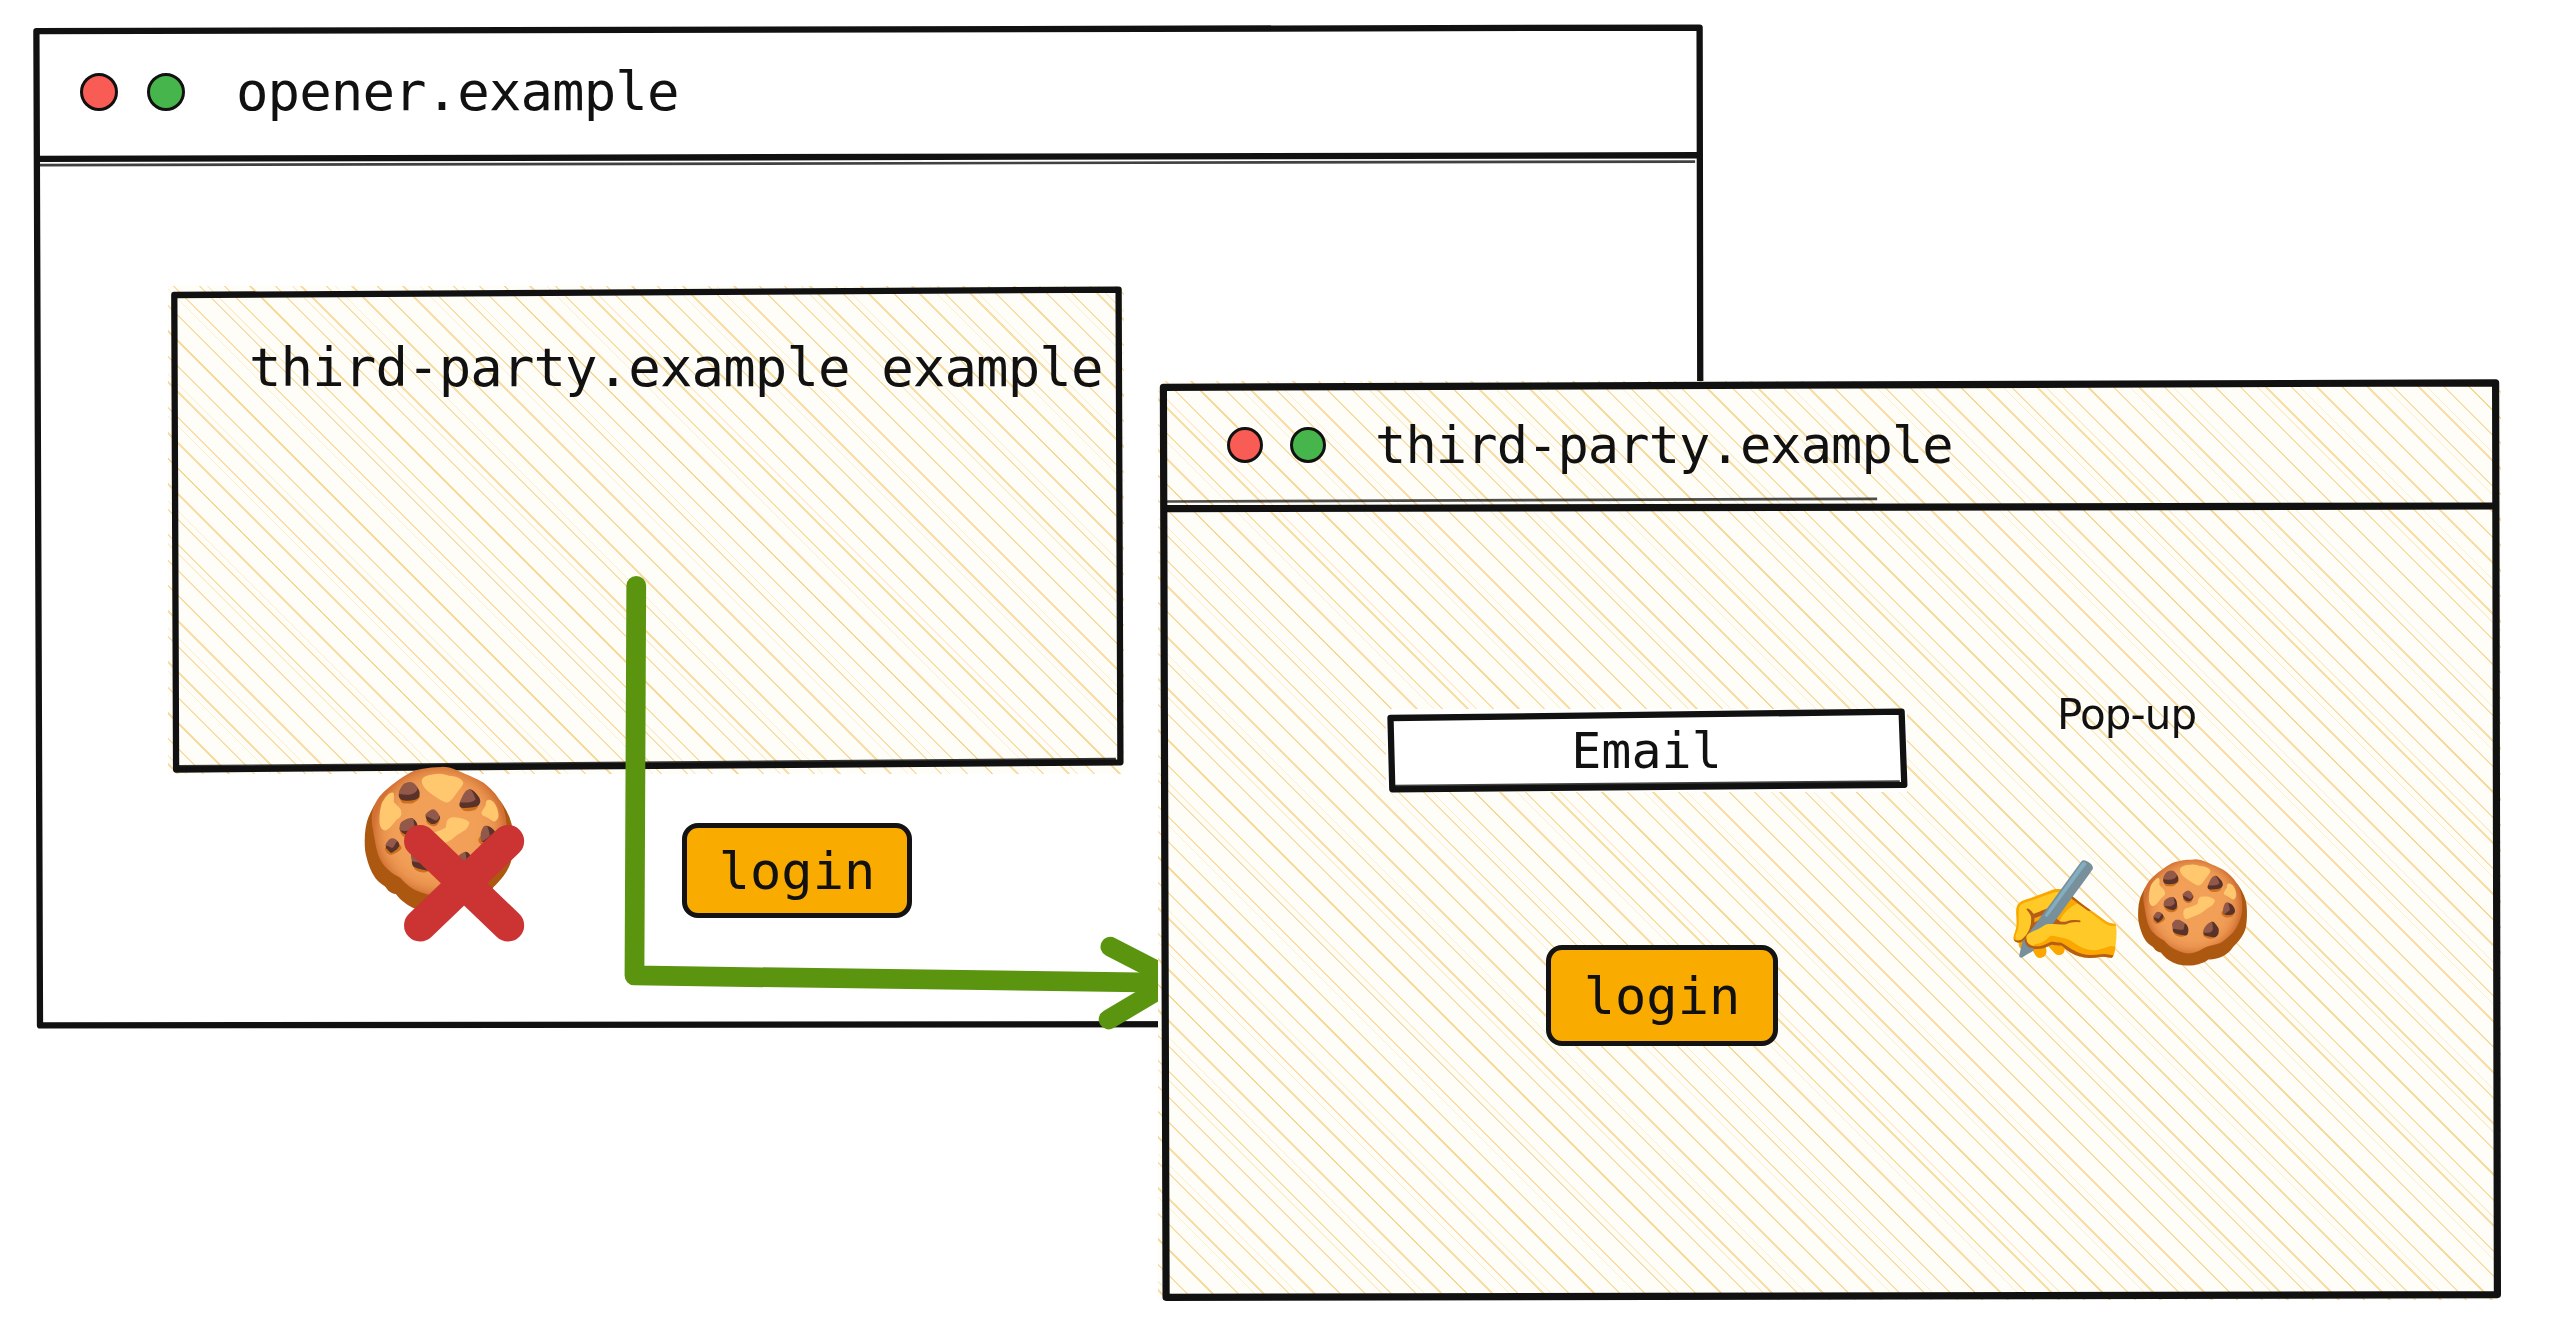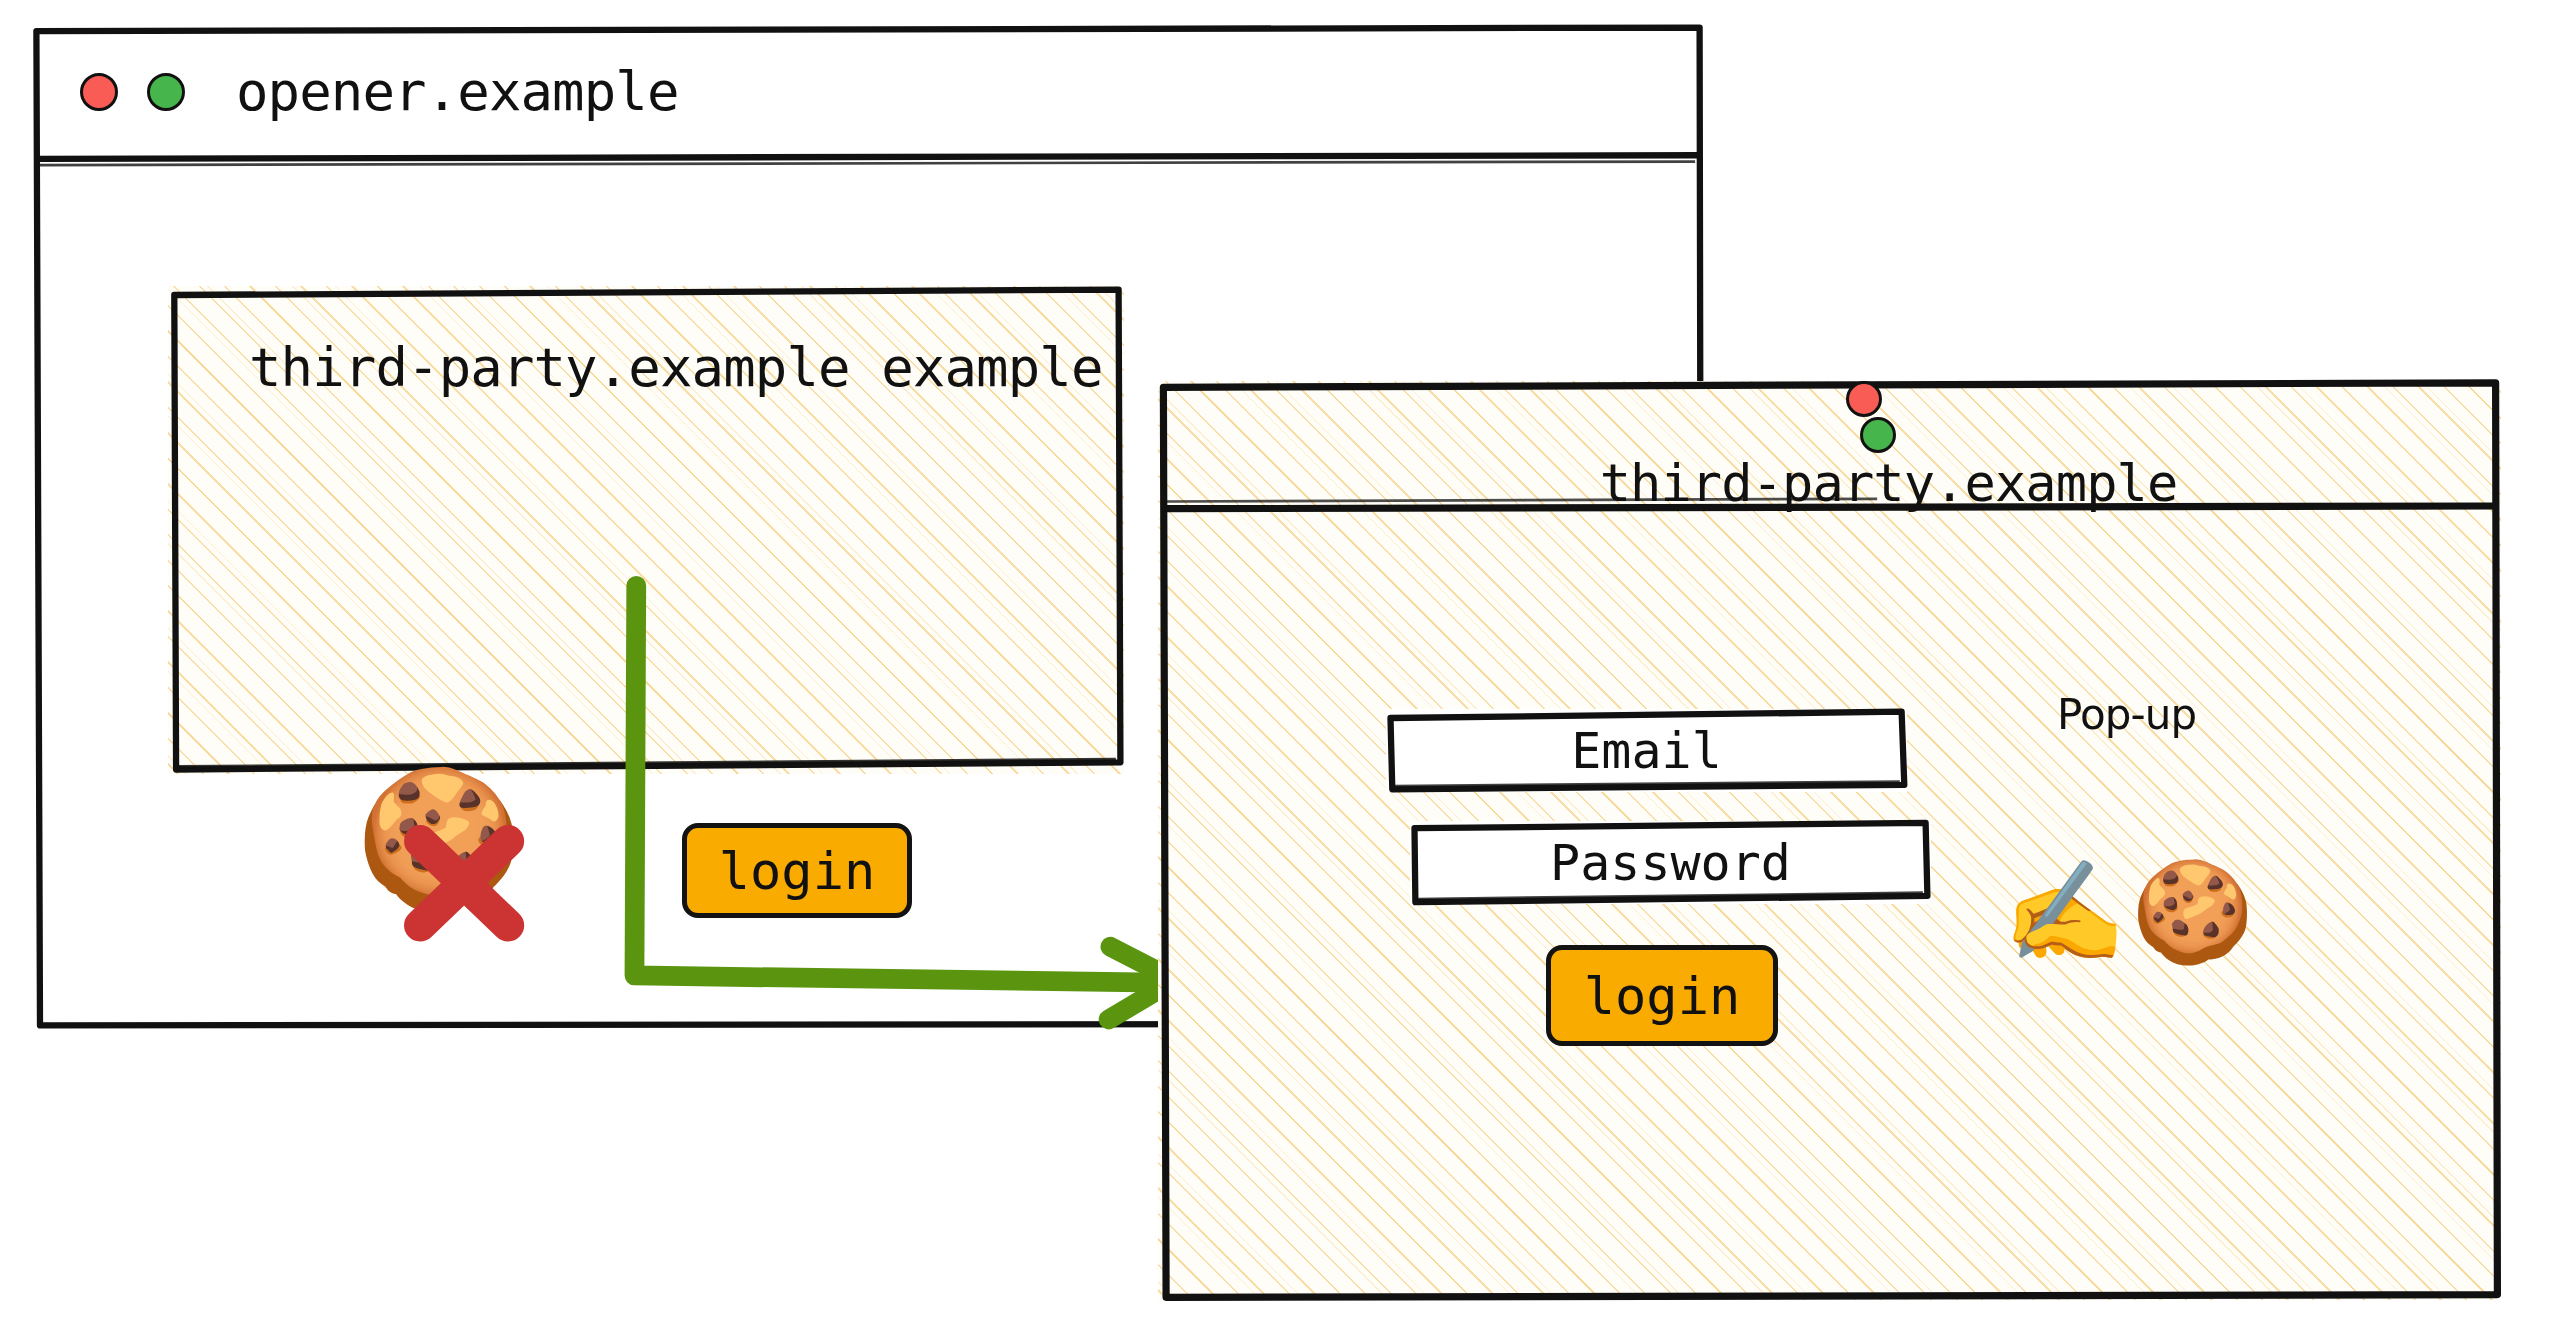--- a/index.html
+++ b/index.html
@@ -173,21 +173,20 @@
   
   #popup-window {
     left: 1158px;
     top: 381px;
     width: 1343px;
     height: 919px;
   }
   #popup-window .titlebar {
     height: 128px;
     padding-left: 69px;
-    flex-direction: column;
   }
   #popup-window .dot { width: 36px; height: 36px; }
   #popup-window .dot + .dot { margin-left: 27px; }
   #popup-window .win-title {
     font-size: 52px;
     margin-left: 49px;
     letter-spacing: -0.9px;
   }
 
   .field {
@@ -297,27 +296,20 @@
   </div>
 
   <div class="field" id="email-field">
     <svg class="win-svg" viewBox="0 0 580 92" preserveAspectRatio="none">
       <path d="M5 10 L574 3 L577 84 L7 89 Z" fill="none" stroke="#111111" stroke-width="7" stroke-linejoin="round"></path>
       <path d="M9 86 L572 81" fill="none" stroke="#111111" stroke-width="4" opacity="0.8"></path>
     </svg>
     <span>Email</span>
   </div>
 
-  <div class="field" id="password-field">
-    <svg class="win-svg" viewBox="0 0 580 92" preserveAspectRatio="none">
-      <path d="M5 8 L574 2 L576 83 L6 90 Z" fill="none" stroke="#111111" stroke-width="7" stroke-linejoin="round"></path>
-      <path d="M9 87 L571 80" fill="none" stroke="#111111" stroke-width="4" opacity="0.8"></path>
-    </svg>
-    <span>Password</span>
-  </div>
 
   <button class="btn-login" id="popup-login-button">login</button>
 
   <div id="popup-label">Pop-up</div>
 
   <div id="signing-cookie">
     <span class="emoji emoji-hand">✍️</span>
     <span class="emoji emoji-cookie">🍪</span>
   </div>
 

